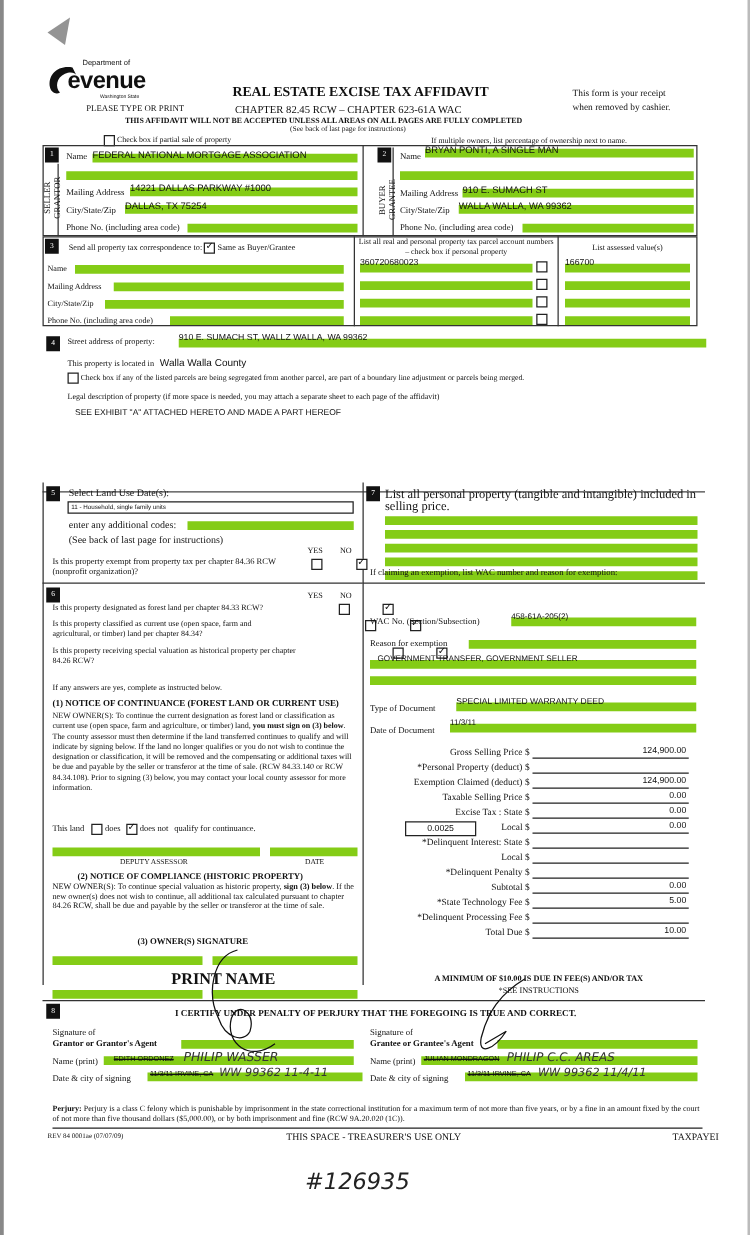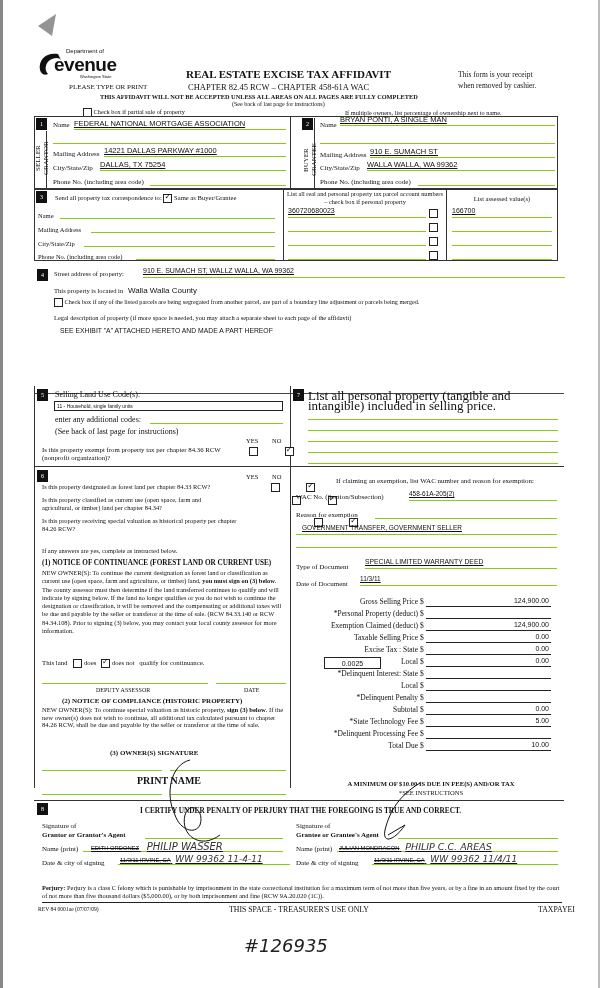--- a/index.html
+++ b/index.html
@@ -1,21 +1,21 @@
 <!DOCTYPE html>
 <html><head>
 <meta charset="utf-8">
 <style>
   * { box-sizing: border-box; margin: 0; padding: 0; }
   html, body { width: 600px; height: 988px; background: #fff; overflow: hidden; }
   body { position: relative; font-family: "Liberation Serif", serif; color: #111; font-size: 7px; }
   .abs { position: absolute; }
   .sans { font-family: "Liberation Sans", sans-serif; }
   .fill { font-family: "Liberation Sans", sans-serif; font-size: 7.5px; color: #111; }
-  .line { border-bottom: 1px solid #84cc16; text-decoration: underline; }
+  .line { border-bottom: 7px solid #84cc16; }
   .badge { position: absolute; width: 11px; height: 12px; background: #111; color: #fff; font-size: 6px; text-align: center; line-height: 12px; }
   .cb { display: inline-block; width: 9px; height: 9px; border: 1px solid #222; vertical-align: middle; position: relative; background: #fff; }
   .cb.checked::after { content: "✓"; position: absolute; left: 0; top: -3px; font-size: 8px; font-family: "DejaVu Sans", sans-serif; }
   .box { position: absolute; border: 1px solid #333; }
   .vlabel { position: absolute; writing-mode: vertical-rl; transform: rotate(180deg); font-size: 7px; text-align: center; line-height: 8px; }
   .leftedge { position: absolute; left: 0; top: 0; width: 3px; height: 988px; background: #888; }
   .rightedge { position: absolute; right: 0; top: 0; width: 2px; height: 988px; background: #bbb; }
   .hand { font-family: "DejaVu Sans", sans-serif; font-style: italic; color: #333; }
   .strike { text-decoration: line-through; }
   .money-row { position: absolute; left: 296px; width: 262px; height: 11px; font-size: 7.5px; }
@@ -40,21 +40,21 @@
 <div class="abs" style="left:36px;top:48px;width:90px;height:34px;">
   <svg class="abs" style="left:0;top:2px;width:26px;height:26px;">
     <path d="M22,4 C10,2 2,10 4,20 C5,24 9,26 12,24 C8,20 9,12 16,9 C20,7 24,8 25,10 Z" fill="#111"></path>
   </svg>
   <div class="abs sans" style="left:30px;top:0;font-size:6px;">Department of</div>
   <div class="abs sans" style="left:18px;top:6px;font-size:19px;font-weight:bold;letter-spacing:-0.5px;">evenue</div>
   <div class="abs sans" style="left:44px;top:26px;font-size:4px;">Washington State</div>
 </div>
 <div class="abs" style="left:36px;top:83px;font-size:7px;margin-left:33px;">PLEASE TYPE OR PRINT</div>
 <div class="abs" style="left:186px;top:68px;font-size:11px;font-weight:bold;">REAL ESTATE EXCISE TAX AFFIDAVIT</div>
-<div class="abs" style="left:188px;top:82px;font-size:8.5px;">CHAPTER 82.45 RCW – CHAPTER 458-61A WAC</div>
+<div class="abs" style="left:188px;top:82px;font-size:8.5px;">CHAPTER 82.45 RCW – CHAPTER 623-61A WAC</div>
 <div class="abs" style="left:458px;top:70px;font-size:7.5px;">This form is your receipt</div>
 <div class="abs" style="left:458px;top:81px;font-size:7.5px;">when removed by cashier.</div>
 <div class="abs" style="left:100px;top:93px;font-size:6.3px;font-weight:bold;">THIS AFFIDAVIT WILL NOT BE ACCEPTED UNLESS ALL AREAS ON ALL PAGES ARE FULLY COMPLETED</div>
 <div class="abs" style="left:232px;top:101px;font-size:6px;">(See back of last page for instructions)</div>
 <div class="abs" style="left:83px;top:108px;font-size:6.3px;">
   <span class="cb"></span>
   <span>Check box if partial sale of property</span>
 </div>
 <div class="abs" style="left:345px;top:109px;font-size:6.3px;">If multiple owners, list percentage of ownership next to name.</div>
 
@@ -150,21 +150,21 @@
 <div class="abs" style="left:54px;top:314px;font-size:6.4px;">Legal description of property (if more space is needed, you may attach a separate sheet to each page of the affidavit)</div>
 <div class="abs fill" style="left:60px;top:327px;font-size:6.8px;">SEE EXHIBIT "A" ATTACHED HERETO AND MADE A PART HEREOF</div>
 
 
 <div class="abs" style="left:34px;top:393px;width:530px;height:1px;background:#444;"></div>
 <div class="abs" style="left:290px;top:386px;width:1px;height:402px;background:#333;"></div>
 <div class="abs" style="left:34px;top:386px;width:1px;height:402px;background:#333;"></div>
 
 
 <div class="badge" style="left:37px;top:389px;">5</div>
-<div class="abs" style="left:55px;top:390px;font-size:8px;">Selling Land Use Code(s):</div>
+<div class="abs" style="left:55px;top:390px;font-size:8px;">Select Land Use Date(s):</div>
 <div class="abs sans" style="left:54px;top:401px;width:229px;height:10px;border:1px solid #222;font-size:5px;padding:1px 2px;">11 - Household, single family units</div>
 <div class="abs" style="left:55px;top:415px;font-size:8px;">enter any additional codes:</div>
 <div class="abs line" style="left:150px;top:414px;width:133px;height:10px;"></div>
 <div class="abs" style="left:55px;top:427px;font-size:8px;">(See back of last page for instructions)</div>
 <div class="abs" style="left:246px;top:437px;font-size:6.5px;">YES</div>
 <div class="abs" style="left:272px;top:437px;font-size:6.5px;">NO</div>
 <div class="abs" style="left:42px;top:446px;width:190px;font-size:6.8px;line-height:8px;">Is this property exempt from property tax per chapter 84.36 RCW (nonprofit organization)?</div>
 <span class="cb abs" style="left:249px;top:447px;"></span>
 <span class="cb checked abs" style="left:274px;top:447px;"></span>
 
@@ -203,35 +203,35 @@
 <div class="abs line" style="left:216px;top:678px;width:70px;height:6px;"></div>
 <div class="abs" style="left:96px;top:687px;font-size:6px;">DEPUTY ASSESSOR</div>
 <div class="abs" style="left:244px;top:687px;font-size:6px;">DATE</div>
 <div class="abs" style="left:62px;top:697px;font-size:7px;font-weight:bold;white-space:nowrap;">(2) NOTICE OF COMPLIANCE (HISTORIC PROPERTY)</div>
 <div class="abs" style="left:42px;top:706px;width:245px;font-size:6.6px;line-height:7.5px;">
   <span>NEW OWNER(S): To continue special valuation as historic property, </span><b>sign (3) below</b><span>. If the new owner(s) does not wish to continue, all additional tax calculated pursuant to chapter 84.26 RCW, shall be due and payable by the seller or transferor at the time of sale.</span>
 </div>
 <div class="abs" style="left:110px;top:749px;font-size:7px;font-weight:bold;">(3)  OWNER(S) SIGNATURE</div>
 <div class="abs line" style="left:42px;top:765px;width:120px;height:6px;"></div>
 <div class="abs line" style="left:170px;top:765px;width:116px;height:6px;"></div>
-<div class="abs" style="left:137px;top:775px;font-size:10px;font-weight:bold;">PRINT NAME</div>
+<div class="abs" style="left:137px;top:775px;font-size:13px;font-weight:bold;">PRINT NAME</div>
 <div class="abs line" style="left:42px;top:792px;width:120px;height:3px;"></div>
 <div class="abs line" style="left:170px;top:792px;width:116px;height:3px;"></div>
 
 
 <div class="badge" style="left:293px;top:389px;">7</div>
-<div class="abs" style="left:308px;top:391px;width:260px;font-size:13px;line-height:10px;">List all  personal property (tangible and intangible) included in selling price.</div>
+<div class="abs" style="left:308px;top:391px;width:260px;font-size:10px;line-height:10px;">List all  personal property (tangible and intangible) included in selling price.</div>
 <div class="abs line" style="left:308px;top:412px;width:250px;height:8px;"></div>
 <div class="abs line" style="left:308px;top:423px;width:250px;height:8px;"></div>
 <div class="abs line" style="left:308px;top:434px;width:250px;height:8px;"></div>
 <div class="abs line" style="left:308px;top:445px;width:250px;height:8px;"></div>
 <div class="abs line" style="left:308px;top:456px;width:250px;height:8px;"></div>
 <div class="abs" style="left:290px;top:466px;width:274px;height:1px;background:#333;"></div>
 
-<div class="abs" style="left:296px;top:477px;font-size:7px;margin-left:40px;">If claiming an exemption, list WAC number and reason for exemption:</div>
+<div class="abs" style="left:296px;top:454px;font-size:7px;">If claiming an exemption, list WAC number and reason for exemption:</div>
 <div class="abs" style="left:296px;top:493px;font-size:7px;">WAC No. (Section/Subsection)</div>
 <div class="abs line fill" style="left:409px;top:490px;width:148px;height:11px;font-size:6.5px;">458-61A-205(2)</div>
 <div class="abs" style="left:296px;top:511px;font-size:7px;">Reason for exemption</div>
 <div class="abs line" style="left:375px;top:509px;width:182px;height:10px;"></div>
 <div class="abs line fill" style="left:296px;top:524px;width:261px;height:11px;font-size:6.5px;padding-left:6px;">GOVERNMENT TRANSFER, GOVERNMENT SELLER</div>
 <div class="abs line" style="left:296px;top:540px;width:261px;height:8px;"></div>
 
 <div class="abs" style="left:296px;top:563px;font-size:7px;">Type of Document</div>
 <div class="abs line fill" style="left:365px;top:558px;width:192px;height:11px;font-size:6.8px;">SPECIAL LIMITED WARRANTY DEED</div>
 <div class="abs" style="left:296px;top:580px;font-size:7px;">Date of Document</div>

